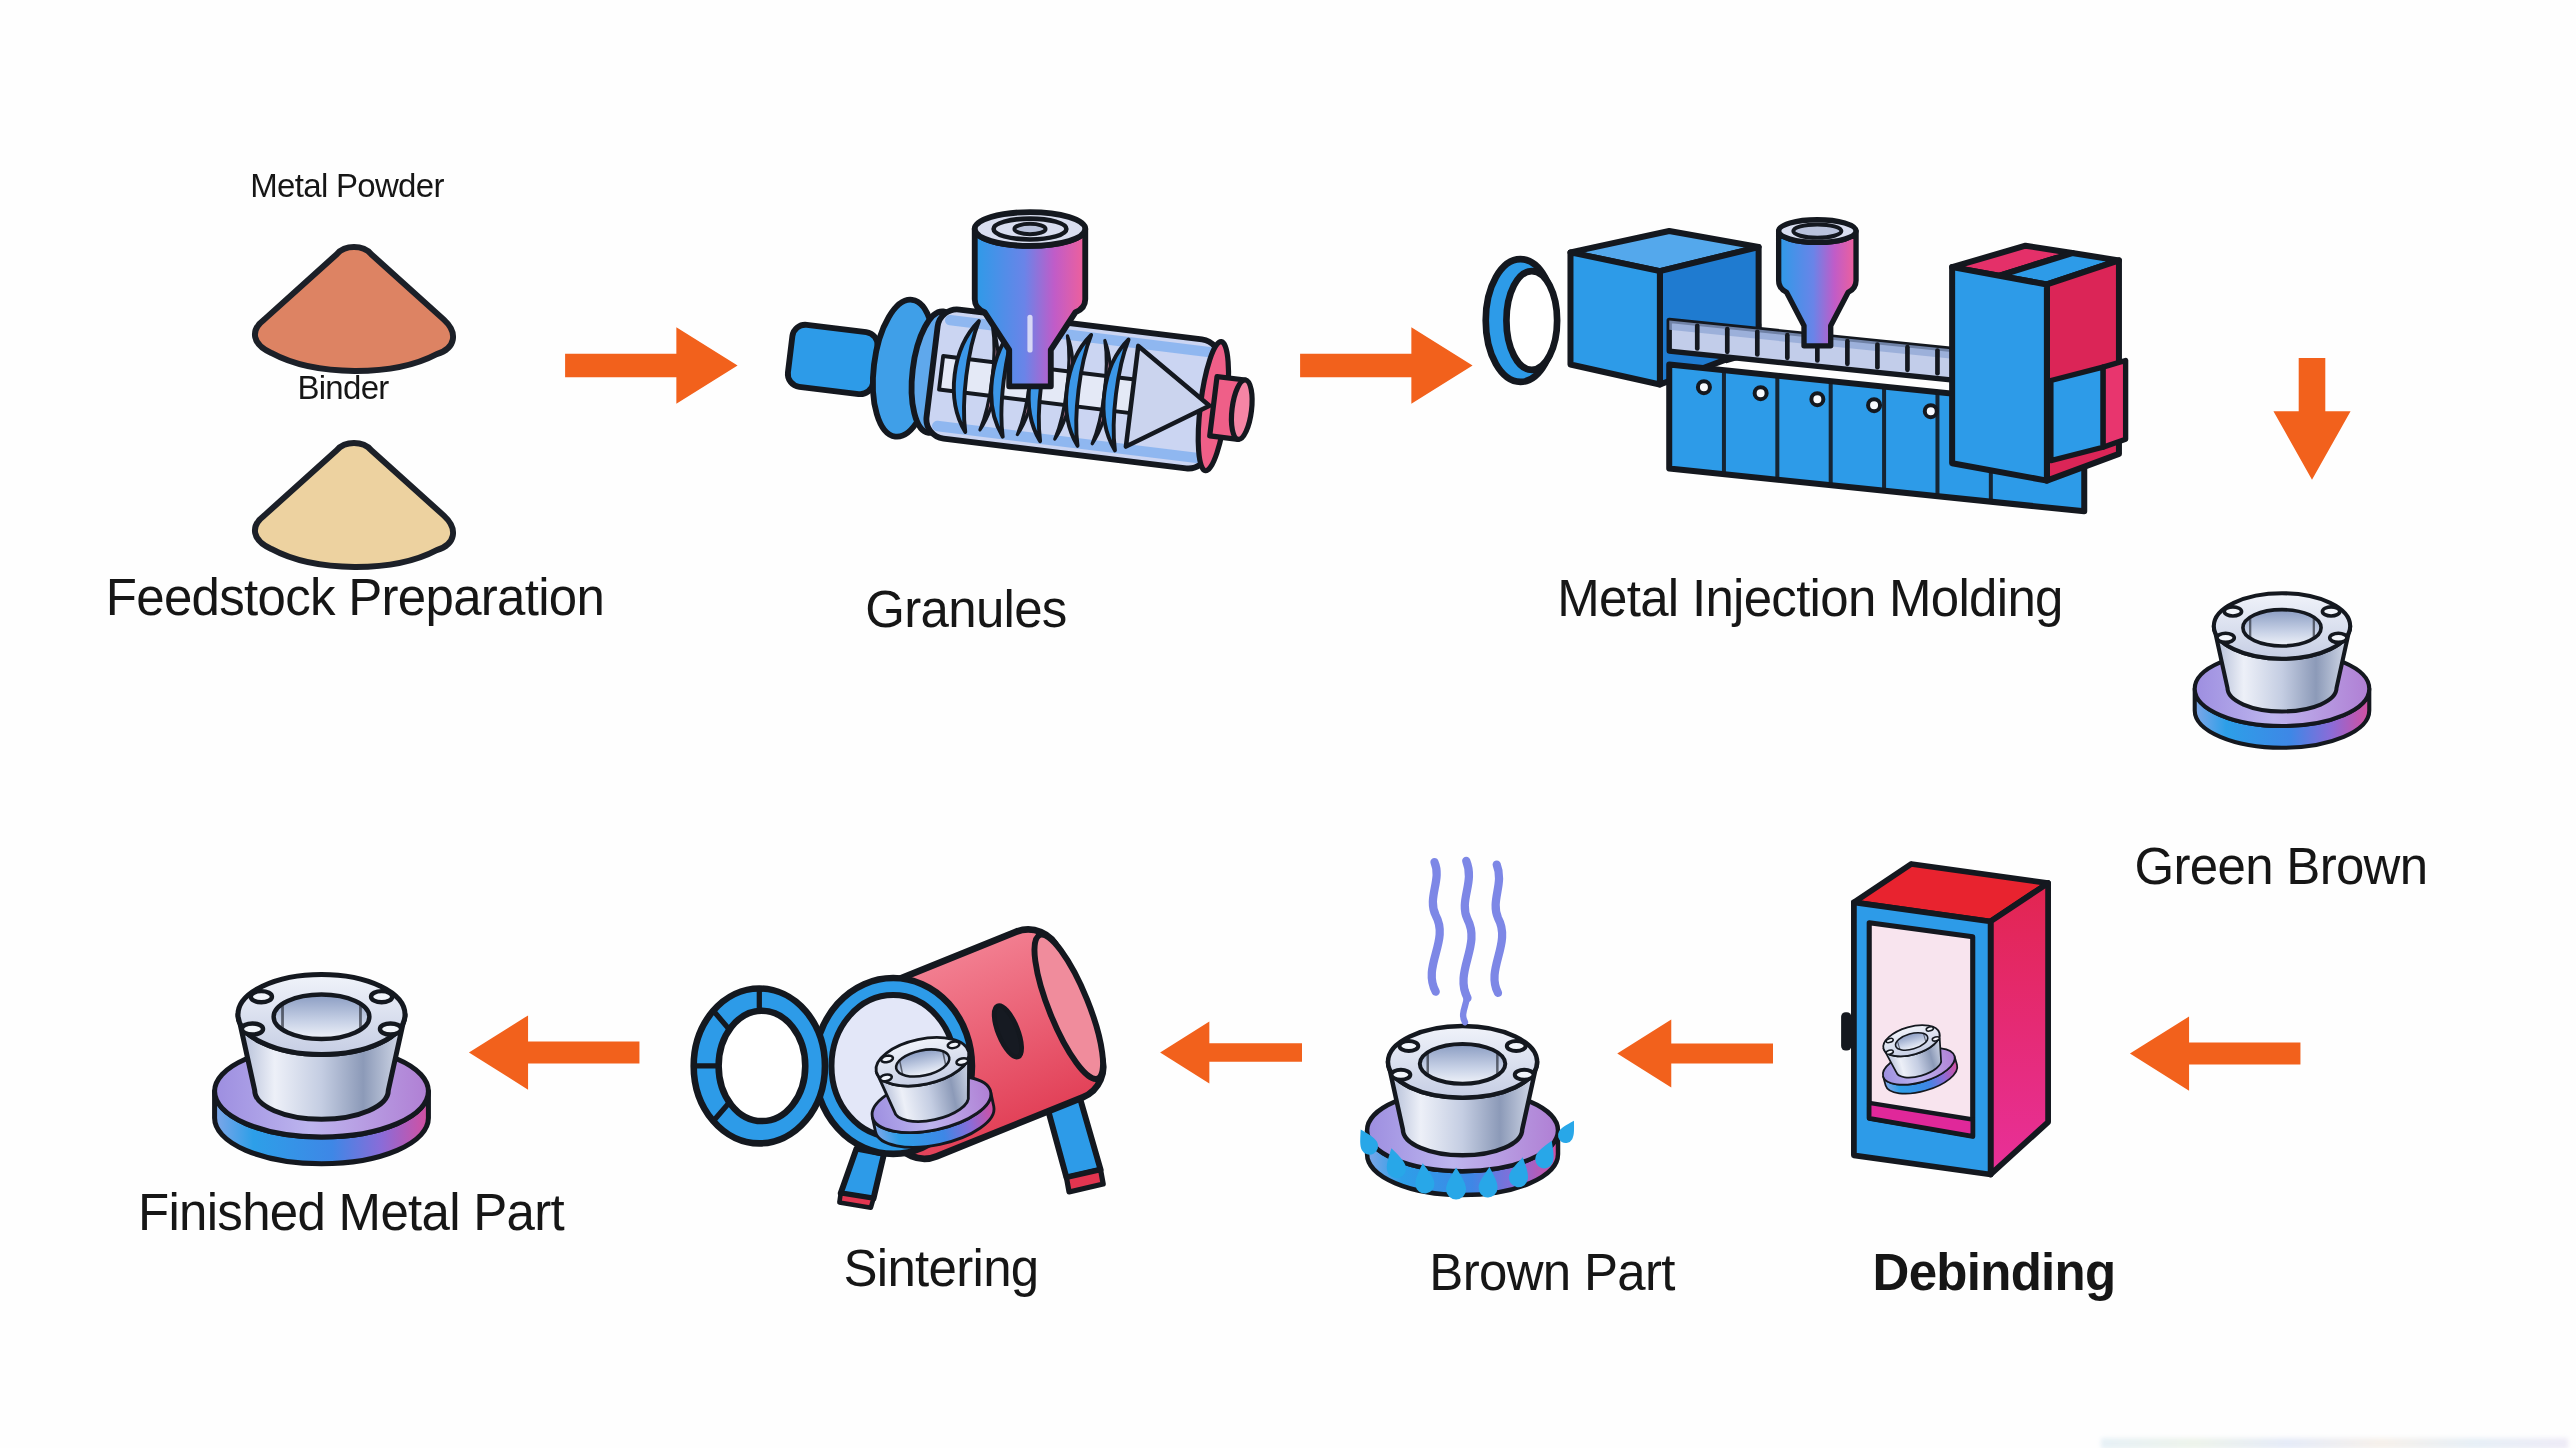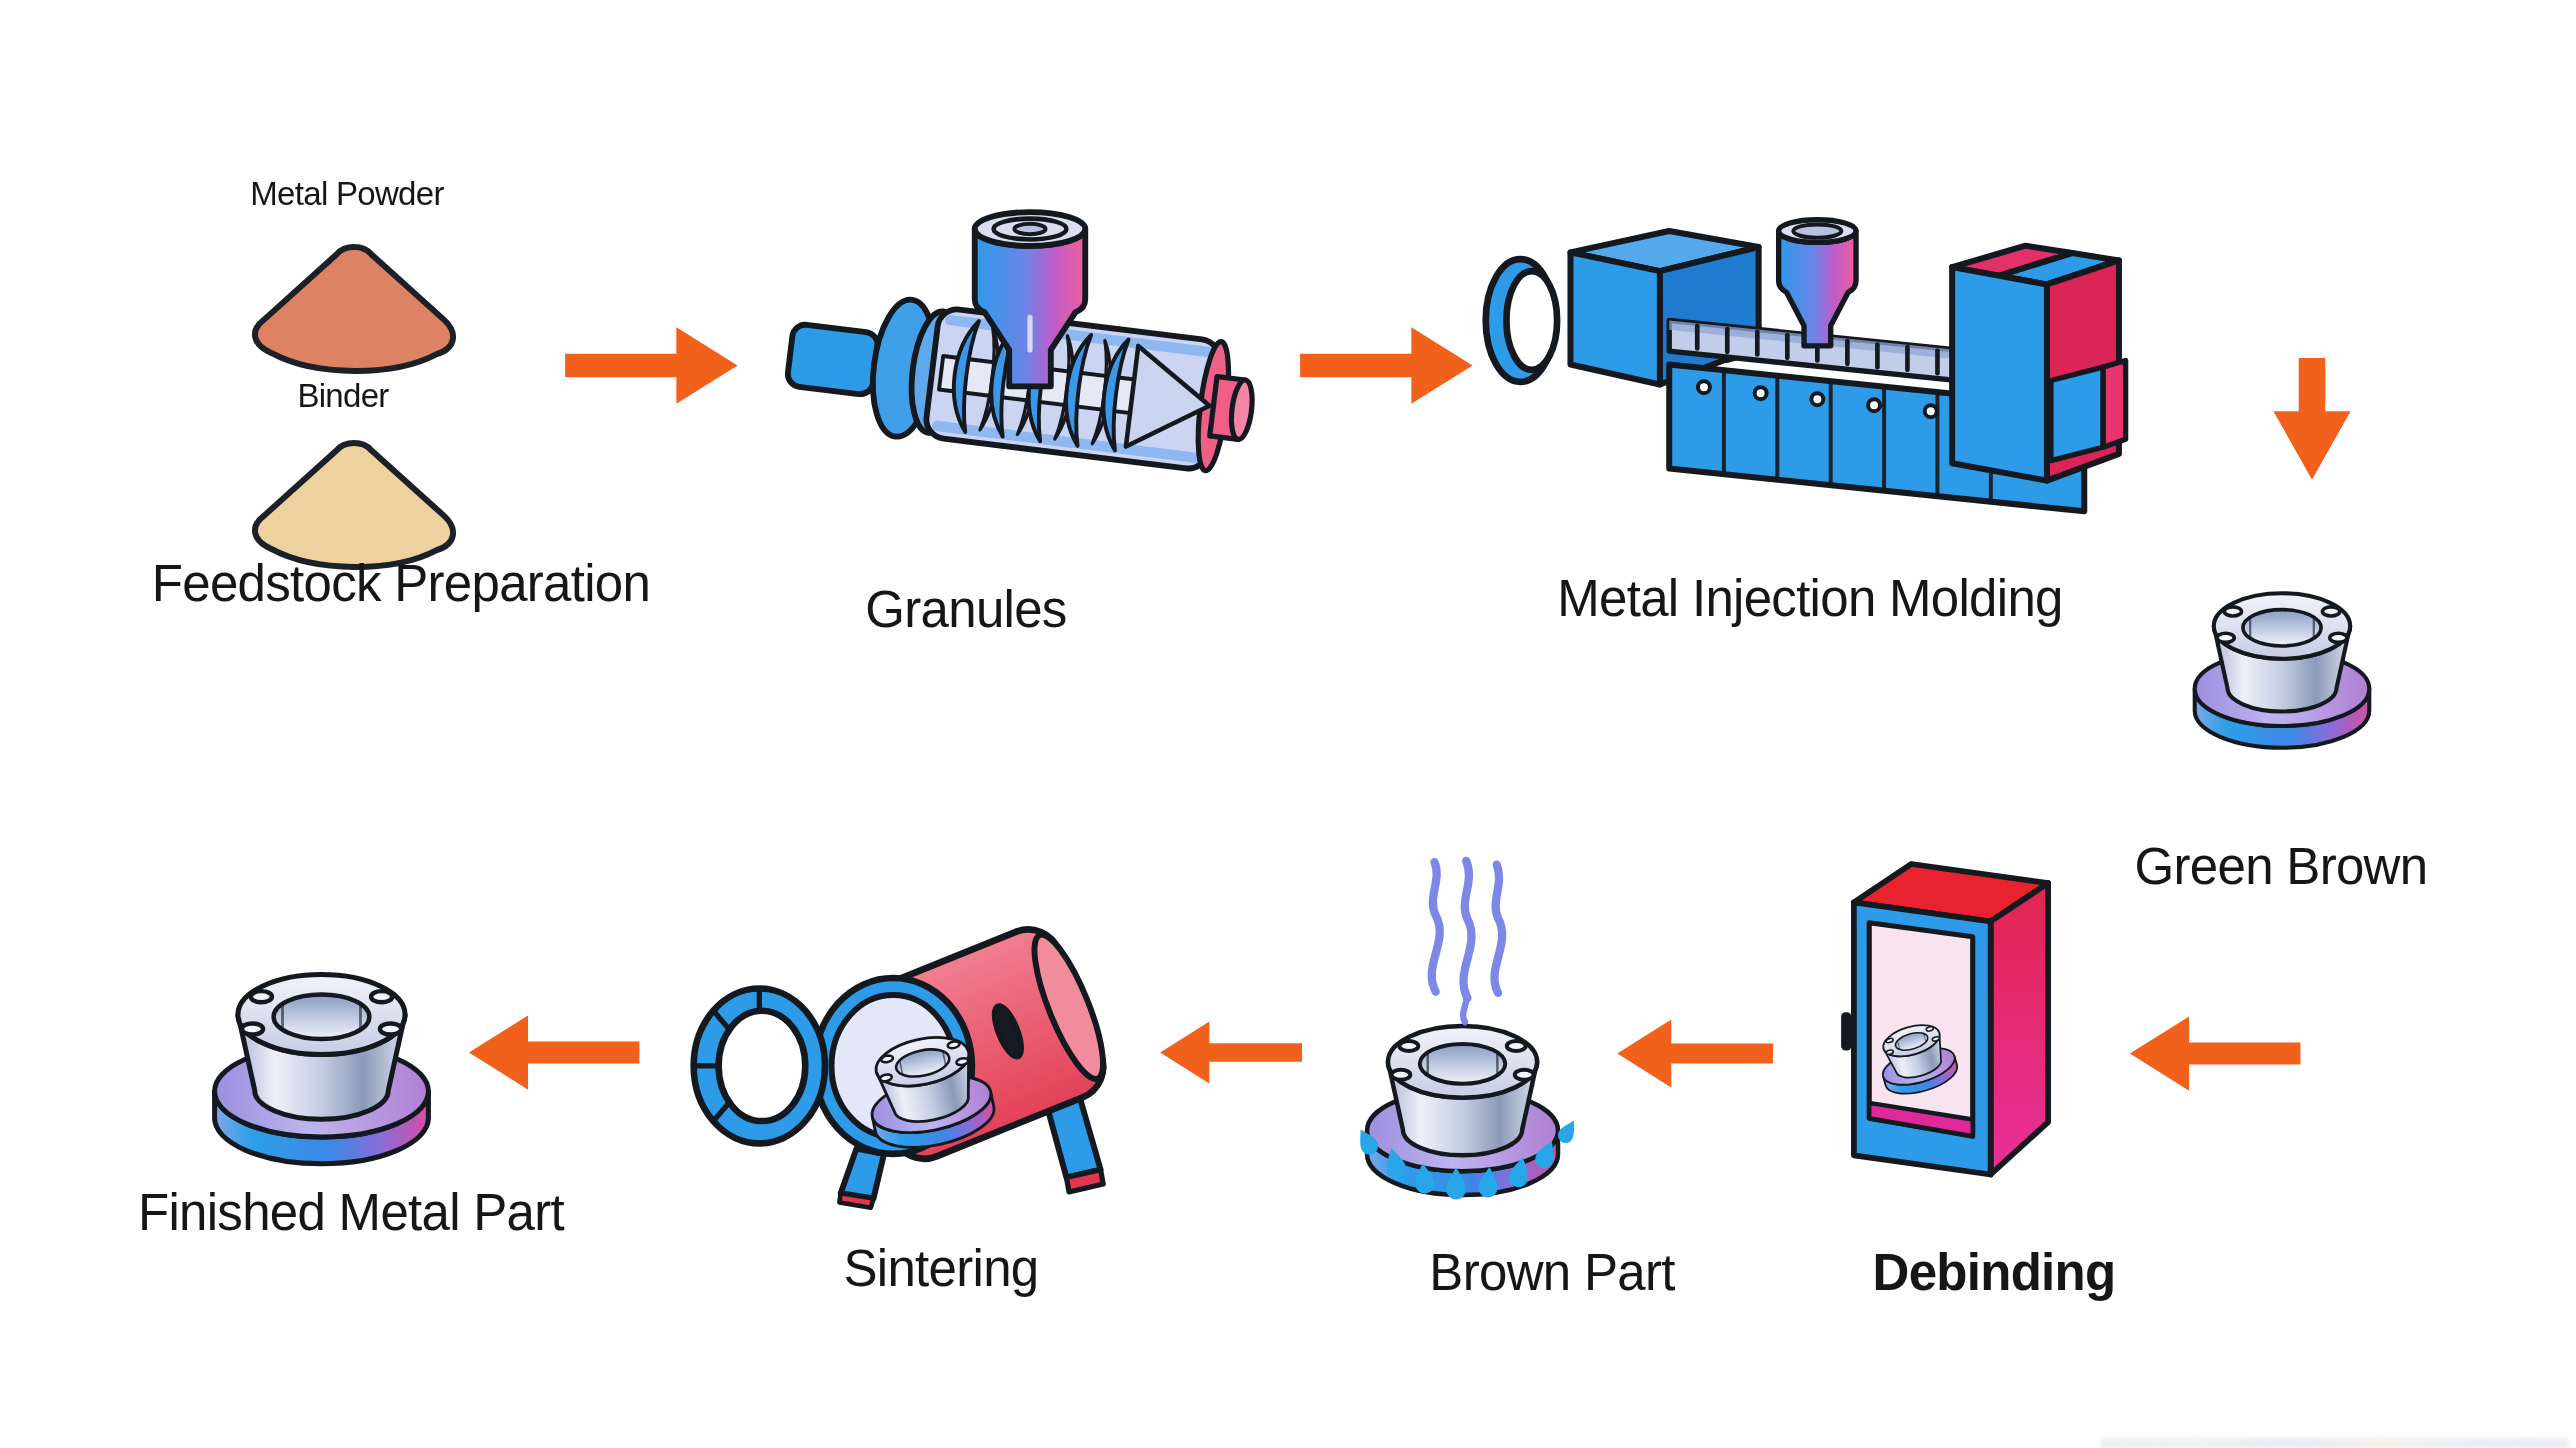--- a/index.html
+++ b/index.html
@@ -12,21 +12,21 @@
   .lbl{
     position:absolute;
     font-weight:500;
     font-size:51px;
     line-height:1.1;
     color:#161616;
     white-space:nowrap;
     transform:translateX(-50%);
     letter-spacing:-0.7px;
   }
-  .lbl-sm{font-size:33px;font-weight:500;margin-top:8px;}
+  .lbl-sm{font-size:33px;font-weight:500;}
   svg{display:block;overflow:visible;}
   .watermark{
     position:absolute;left:2101px;top:1438px;width:467px;height:10.7px;
     background:linear-gradient(90deg,#bcd8e8,#cfe0c8,#b8c8ec,#e8d8c8,#bcd4e8,#d0c8e8);
     opacity:.35;filter:blur(2px);
   }
 </style>
 </head>
 <body>
 
@@ -97,21 +97,21 @@
 <svg class="abs" style="left:232px;top:235px;" width="244" height="155" viewBox="0 0 410 260">
   <path d="M176 32 C190 16 220 16 234 32 L356 142 C380 164 376 190 344 200 C272 238 140 238 66 198 C34 184 30 160 54 142 Z" fill="#DD8363" stroke="#1C2028" stroke-width="10" stroke-linejoin="round"></path>
 </svg>
 
 <div class="lbl lbl-sm" style="left:343px;top:370px;">Binder</div>
 
 <svg class="abs" style="left:232px;top:431px;" width="244" height="155" viewBox="0 0 410 260">
   <path d="M176 32 C190 16 220 16 234 32 L356 142 C380 164 376 190 344 200 C272 238 140 238 66 198 C34 184 30 160 54 142 Z" fill="#EDD2A0" stroke="#1C2028" stroke-width="10" stroke-linejoin="round"></path>
 </svg>
 
-<div class="lbl" style="left:355px;top:556px;margin-left:46px;">Feedstock Preparation</div>
+<div class="lbl" style="left:355px;top:570px;">Feedstock Preparation</div>
 
 <svg class="abs" style="left:564px;top:326px;" width="176" height="79" viewBox="0 0 264 120">
   <polygon points="0,42 169,42 169,2 262,60 169,118 169,78 0,78" fill="#F2611C"></polygon>
 </svg>
 
 <svg class="abs" style="left:770px;top:190px;" width="494" height="364" viewBox="0 0 760 560">
   <g stroke="#14181F" stroke-linejoin="round" stroke-linecap="round">
     <g transform="rotate(7 400 300)">
       <rect x="28" y="250" width="132" height="96" rx="20" fill="#2D9BE8" stroke-width="9"></rect>
       <ellipse cx="204" cy="298" rx="46" ry="106" fill="#3F9FE8" stroke-width="9"></ellipse>

